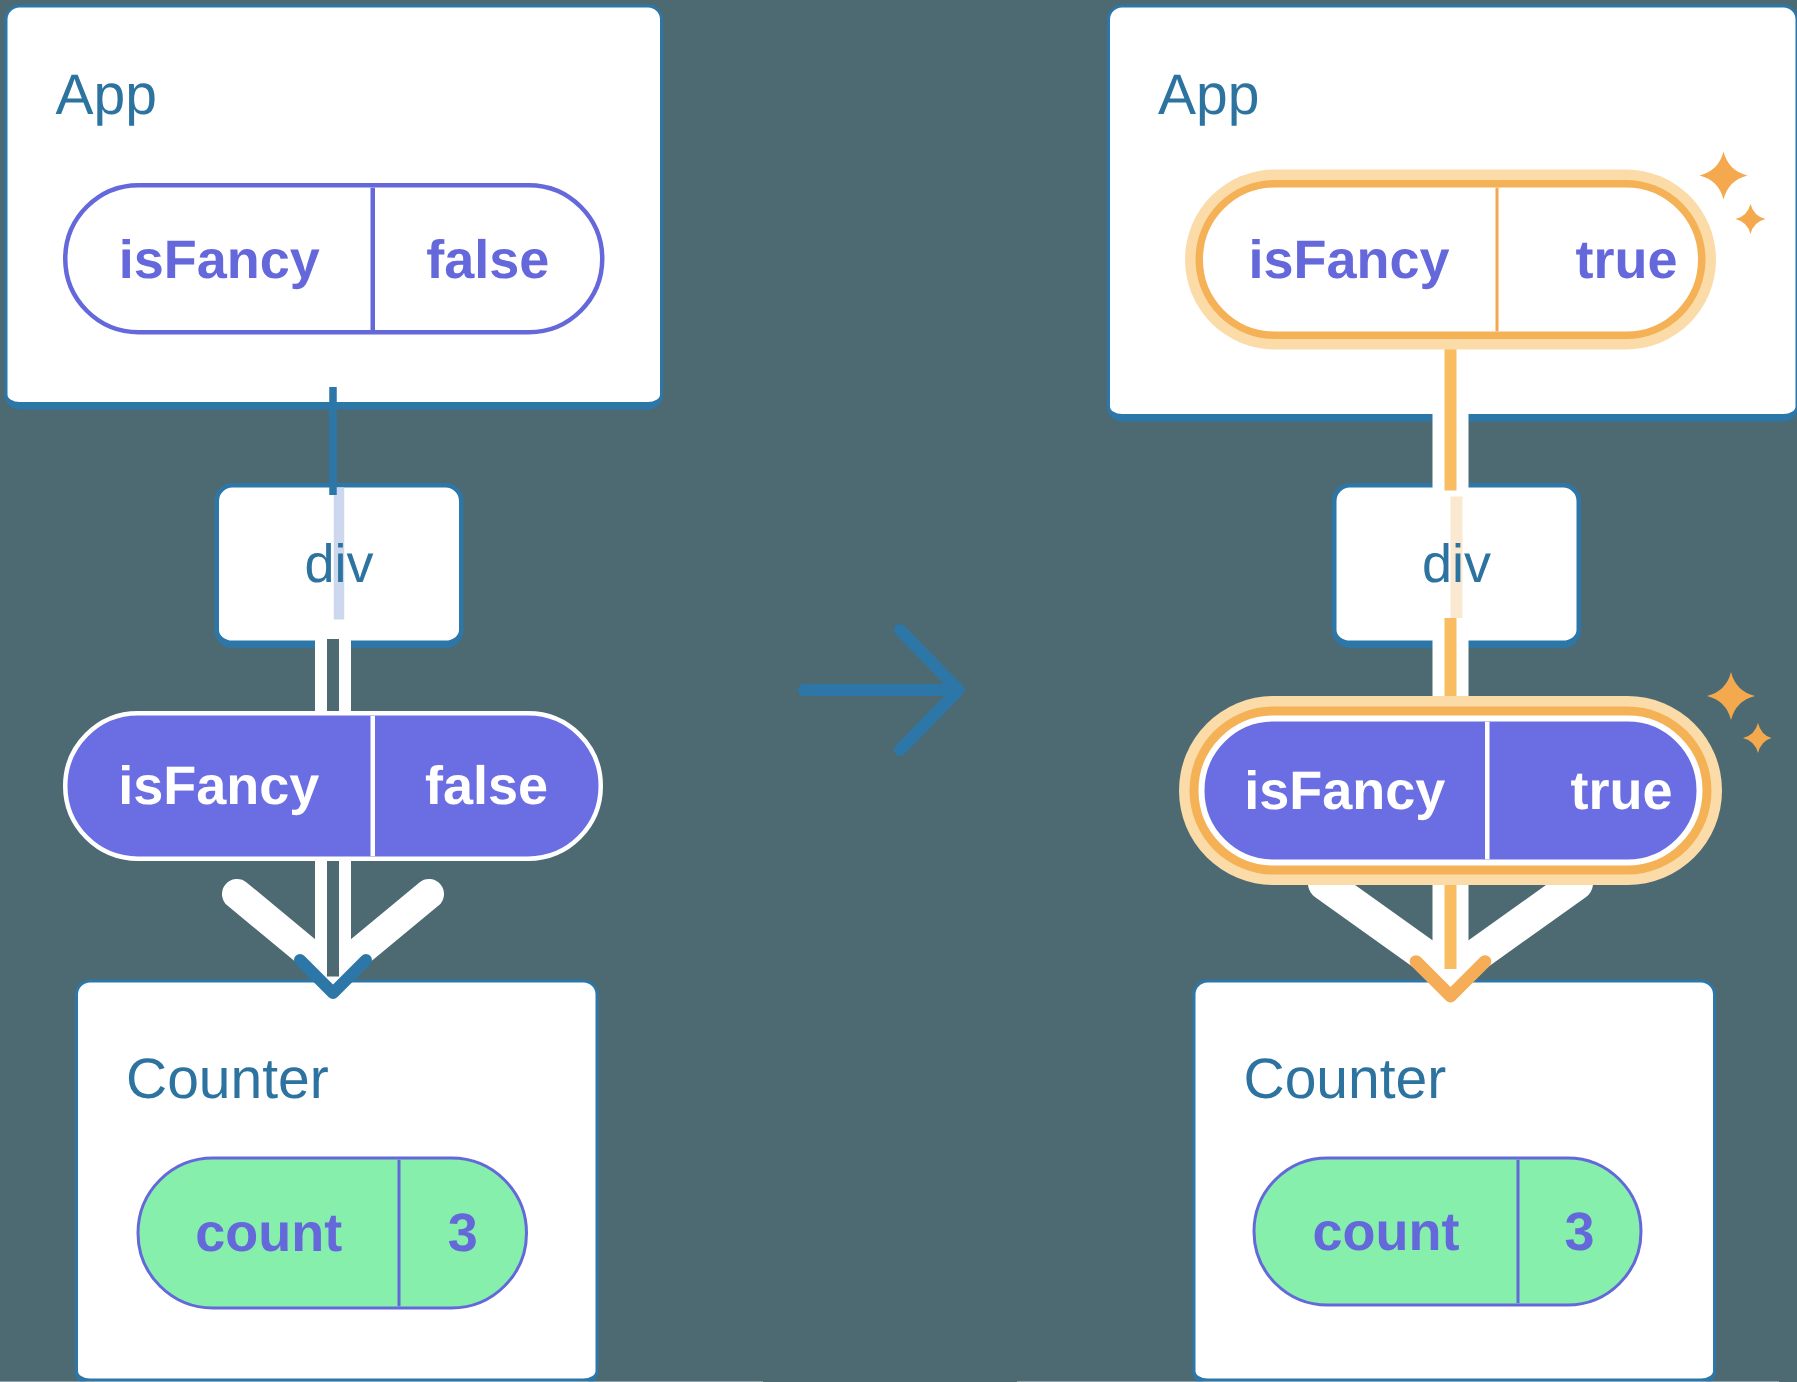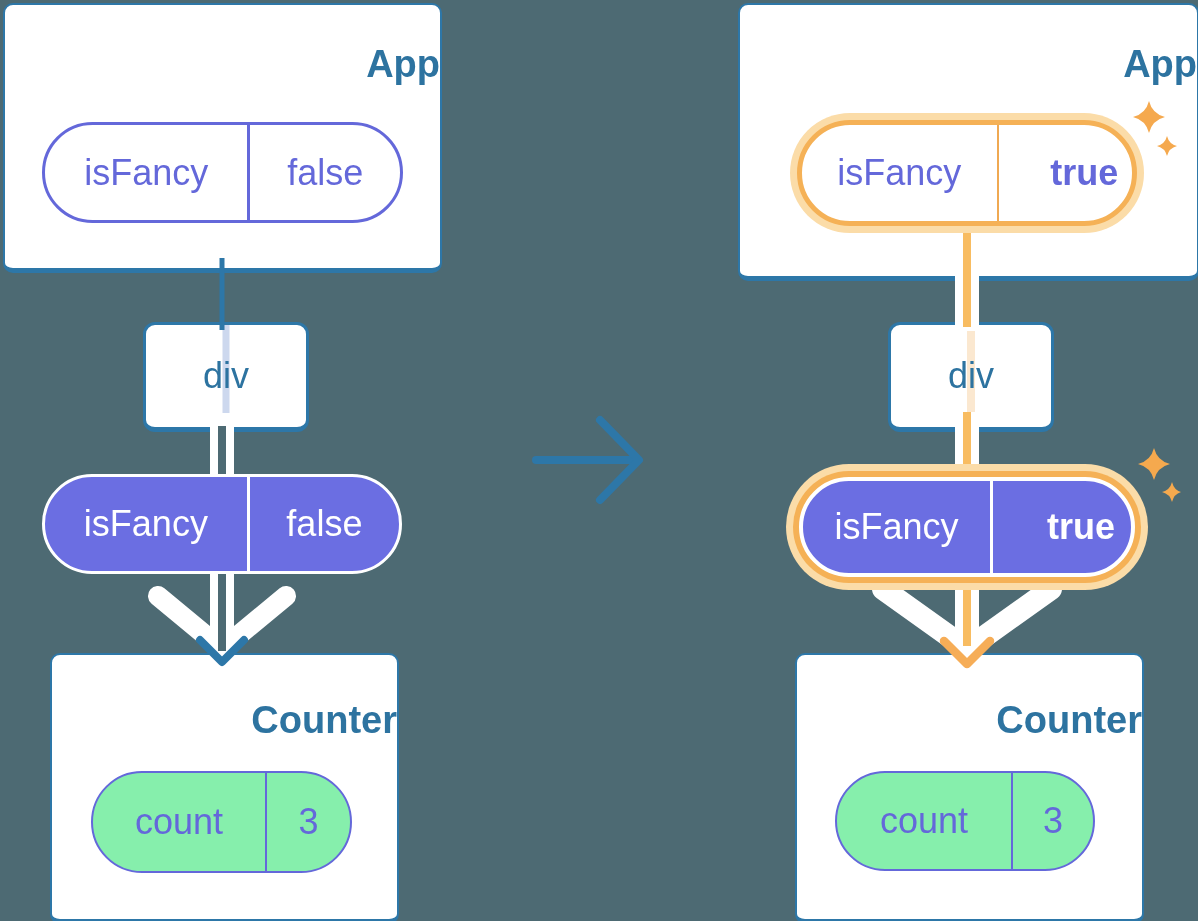--- a/index.html
+++ b/index.html
@@ -23,24 +23,25 @@
     position: absolute;
     background: #ffffff;
     border: 2px solid #2d77a8;
     border-bottom-width: 5px;
     border-radius: 10px;
     z-index: 1;
   }
   .card-title {
     position: absolute;
     left: 0; right: 0;
-    text-align: right;
+    text-align: left;
     font-size: 38px;
-    font-weight: 700;
+    font-weight: 400;
     color: #2d73a0;
+    padding-left: 32px;
   }
   .node-box {
     position: absolute;
     background: #ffffff;
     border: 3px solid #2d77a8;
     border-bottom-width: 5px;
     border-radius: 12px;
     z-index: 1;
     display: flex;
     align-items: center;
@@ -65,20 +66,21 @@
     border-radius: 60px;
     box-sizing: border-box;
     z-index: 4;
     font-size: 36px;
     overflow: hidden;
   }
   .pill .cell {
     display: flex;
     align-items: center;
     justify-content: center;
+    font-weight: bold;
   }
   .pill .divider { flex: 0 0 auto; }
 
   .pill-outline {
     background: #ffffff;
     border: 3px solid #6468da;
     color: #6468da;
   }
   .pill-outline .divider { width: 3px; background: #6468da; }
 

